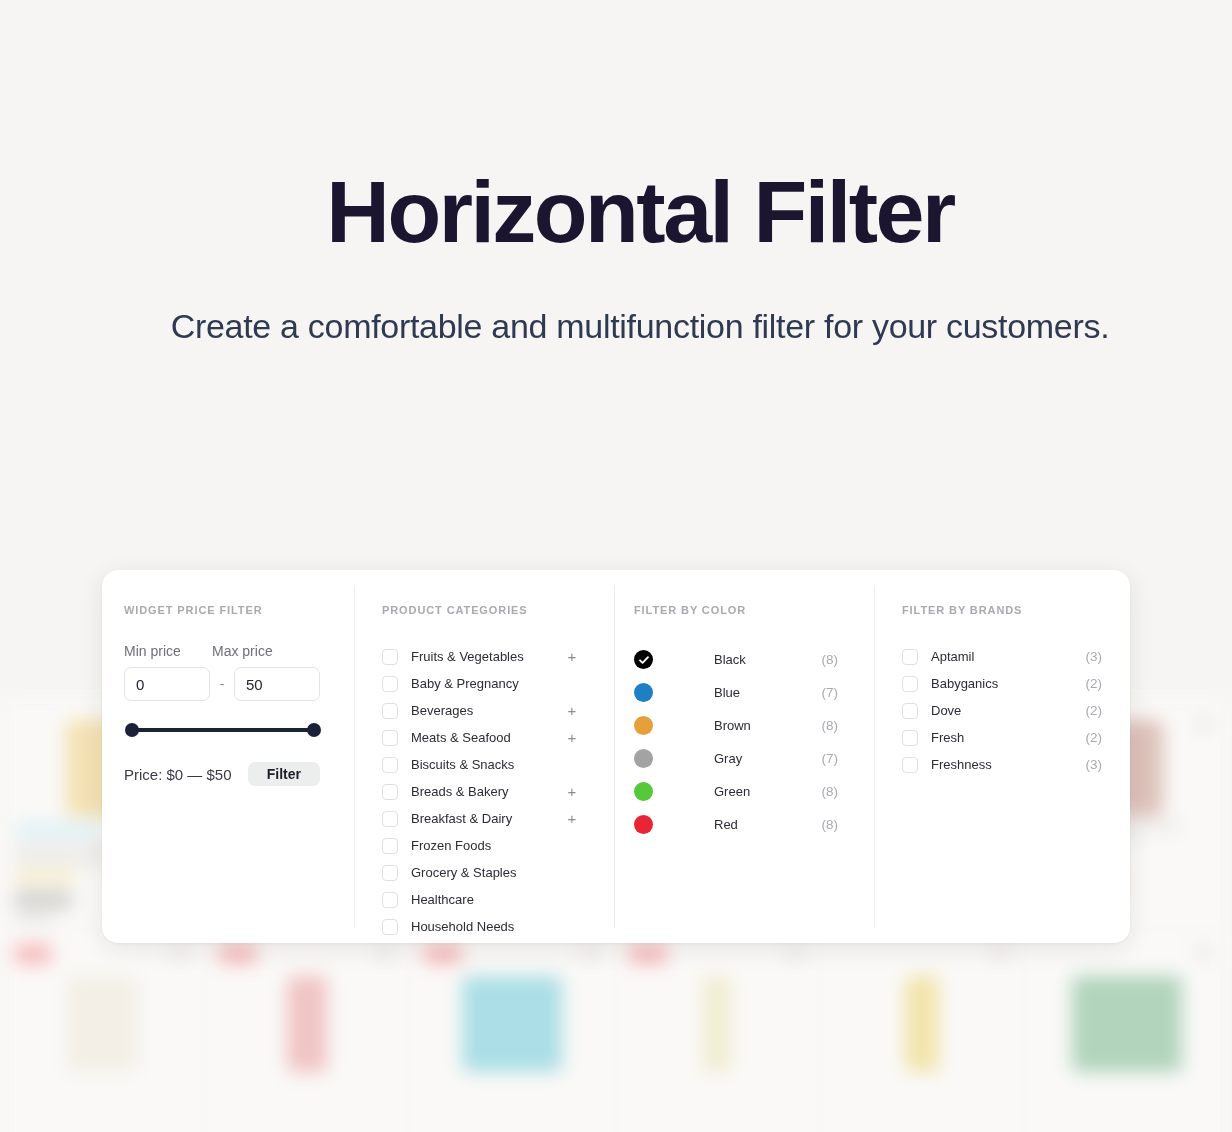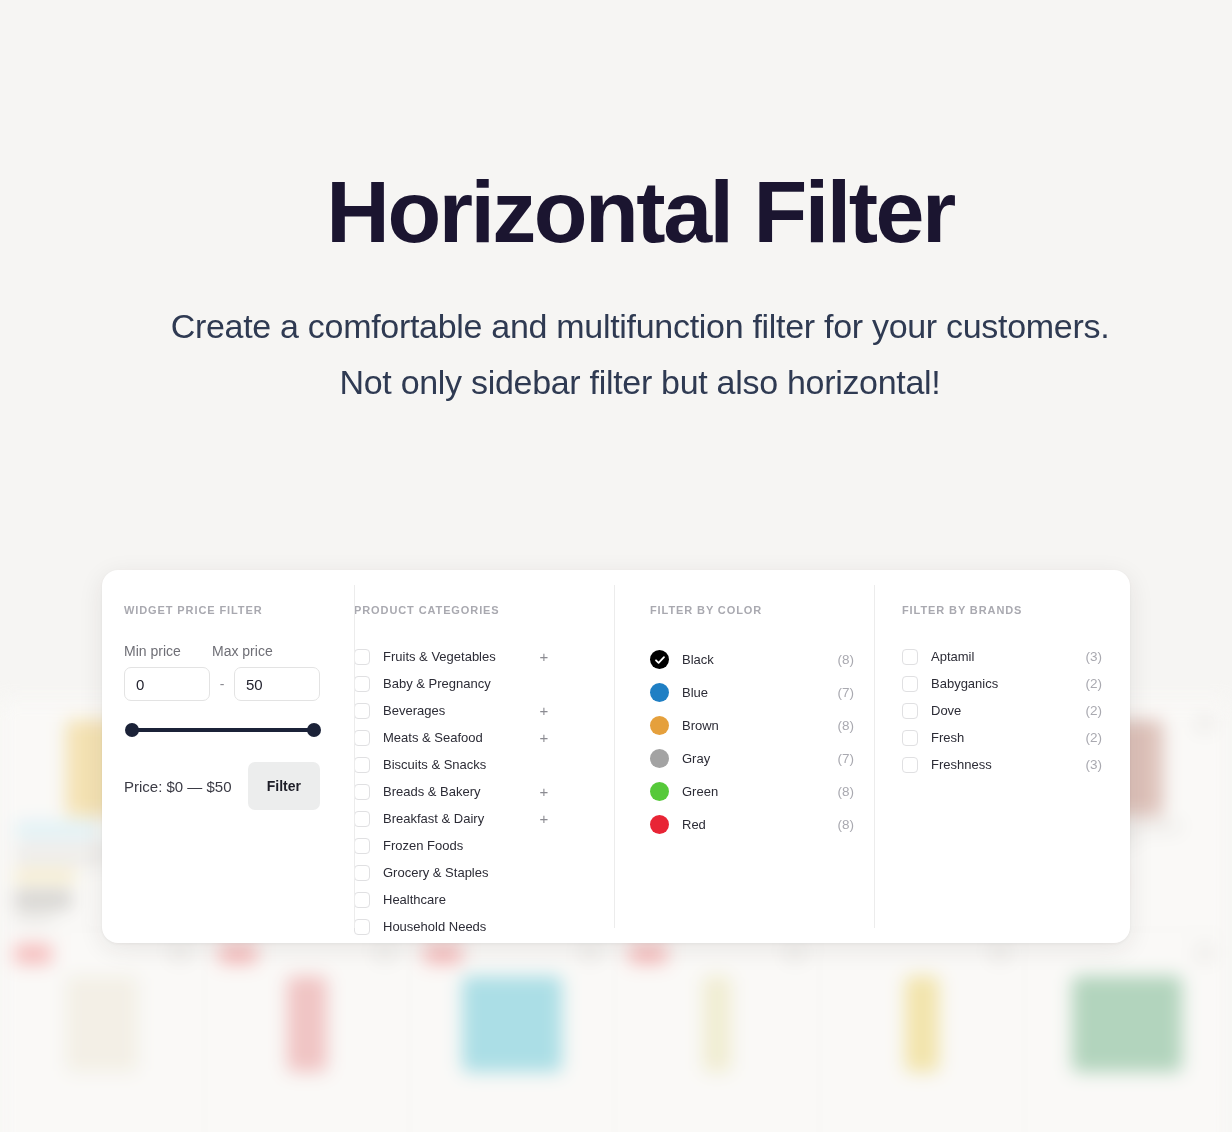--- a/index.html
+++ b/index.html
@@ -111,22 +111,22 @@
     position: relative;
   }
   .col + .col::before {
     content: "";
     position: absolute;
     left: 0; top: 15px; bottom: 15px;
     width: 1px;
     background: #ececec;
   }
   .col-price { width: 252px; padding-left: 22px; }
-  .col-cat   { width: 260px; }
-  .col-color { width: 260px; padding-left: 36px; }
+  .col-cat   { width: 260px; padding-left: 28px; }
+  .col-color { width: 260px; padding-left: 20px; }
   .col-brand { width: 256px; padding-left: 28px; }
 
   .col-title {
     font-size: 11px;
     letter-spacing: .9px;
     color: #a9a9b0;
     font-weight: 700;
     margin-bottom: 27px;
     white-space: nowrap;
   }
@@ -170,21 +170,21 @@
     margin-top: 25px;
   }
   .price-text { font-size: 15px; color: #3b3b45; white-space: nowrap; }
   .filter-btn {
     border: none;
     background: #eceded;
     color: #1e1e28;
     font-size: 14px;
     font-weight: 700;
     border-radius: 7px;
-    padding: 16px 19px;
+    padding: 4px 19px;
     cursor: pointer;
     font-family: "Liberation Sans", sans-serif;
   }
 
   
   .row {
     display: flex; align-items: center;
     height: 27px;
   }
   .cb {
@@ -205,21 +205,21 @@
     color: #8b8b92;
     font-size: 15px;
     line-height: 1;
     width: 12px;
     text-align: center;
   }
   .plus.empty { visibility: hidden; }
   .cat-row { width: 196px; }
 
   
-  .color-row { width: 204px; height: 33px; }
+  .color-row { width: 204px; height: 33px; gap: 48px; }
   .swatch {
     width: 19px; height: 19px; border-radius: 50%;
     flex: none;
     display: flex; align-items: center; justify-content: center;
   }
   .swatch svg { display: block; }
   .count {
     margin-left: auto;
     font-size: 13.5px;
     color: #a9a9b0;
@@ -323,21 +323,20 @@
       <div class="bg-heart"></div>
       <div class="bg-img" style="background:#a7cfb4;margin-top:34px;width:110px"></div>
     </div>
   </div>
 </div>
 
 <div id="hero">
   <h1>Horizontal Filter</h1>
   <p>
     <span>Create a comfortable and multifunction filter for your customers.</span><br>
-    <span>Not only sidebar filter but also horizontal!</span>
   </p>
 </div>
 
 <div id="filter-panel">
 
   <div class="col col-price">
     <div class="col-title">WIDGET PRICE FILTER</div>
 
     <div class="price-labels">
       <span>Min price</span>

